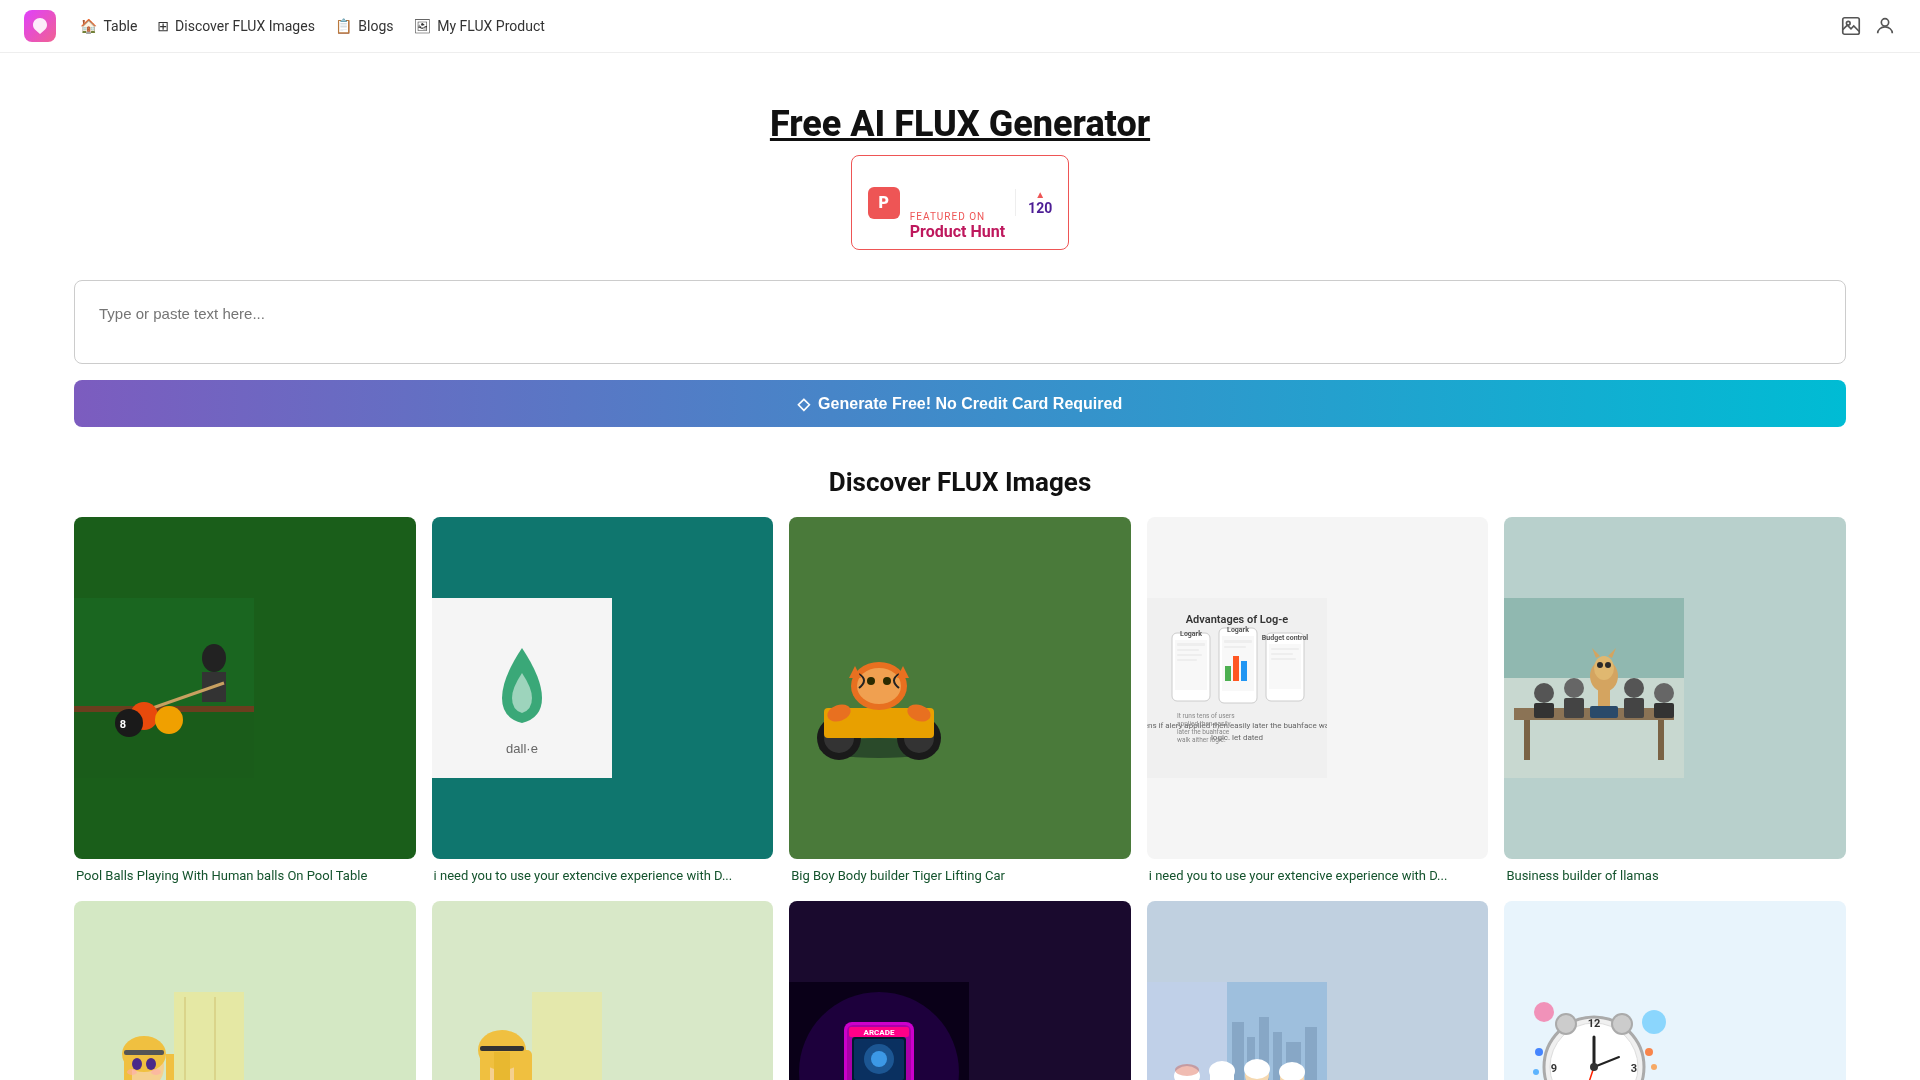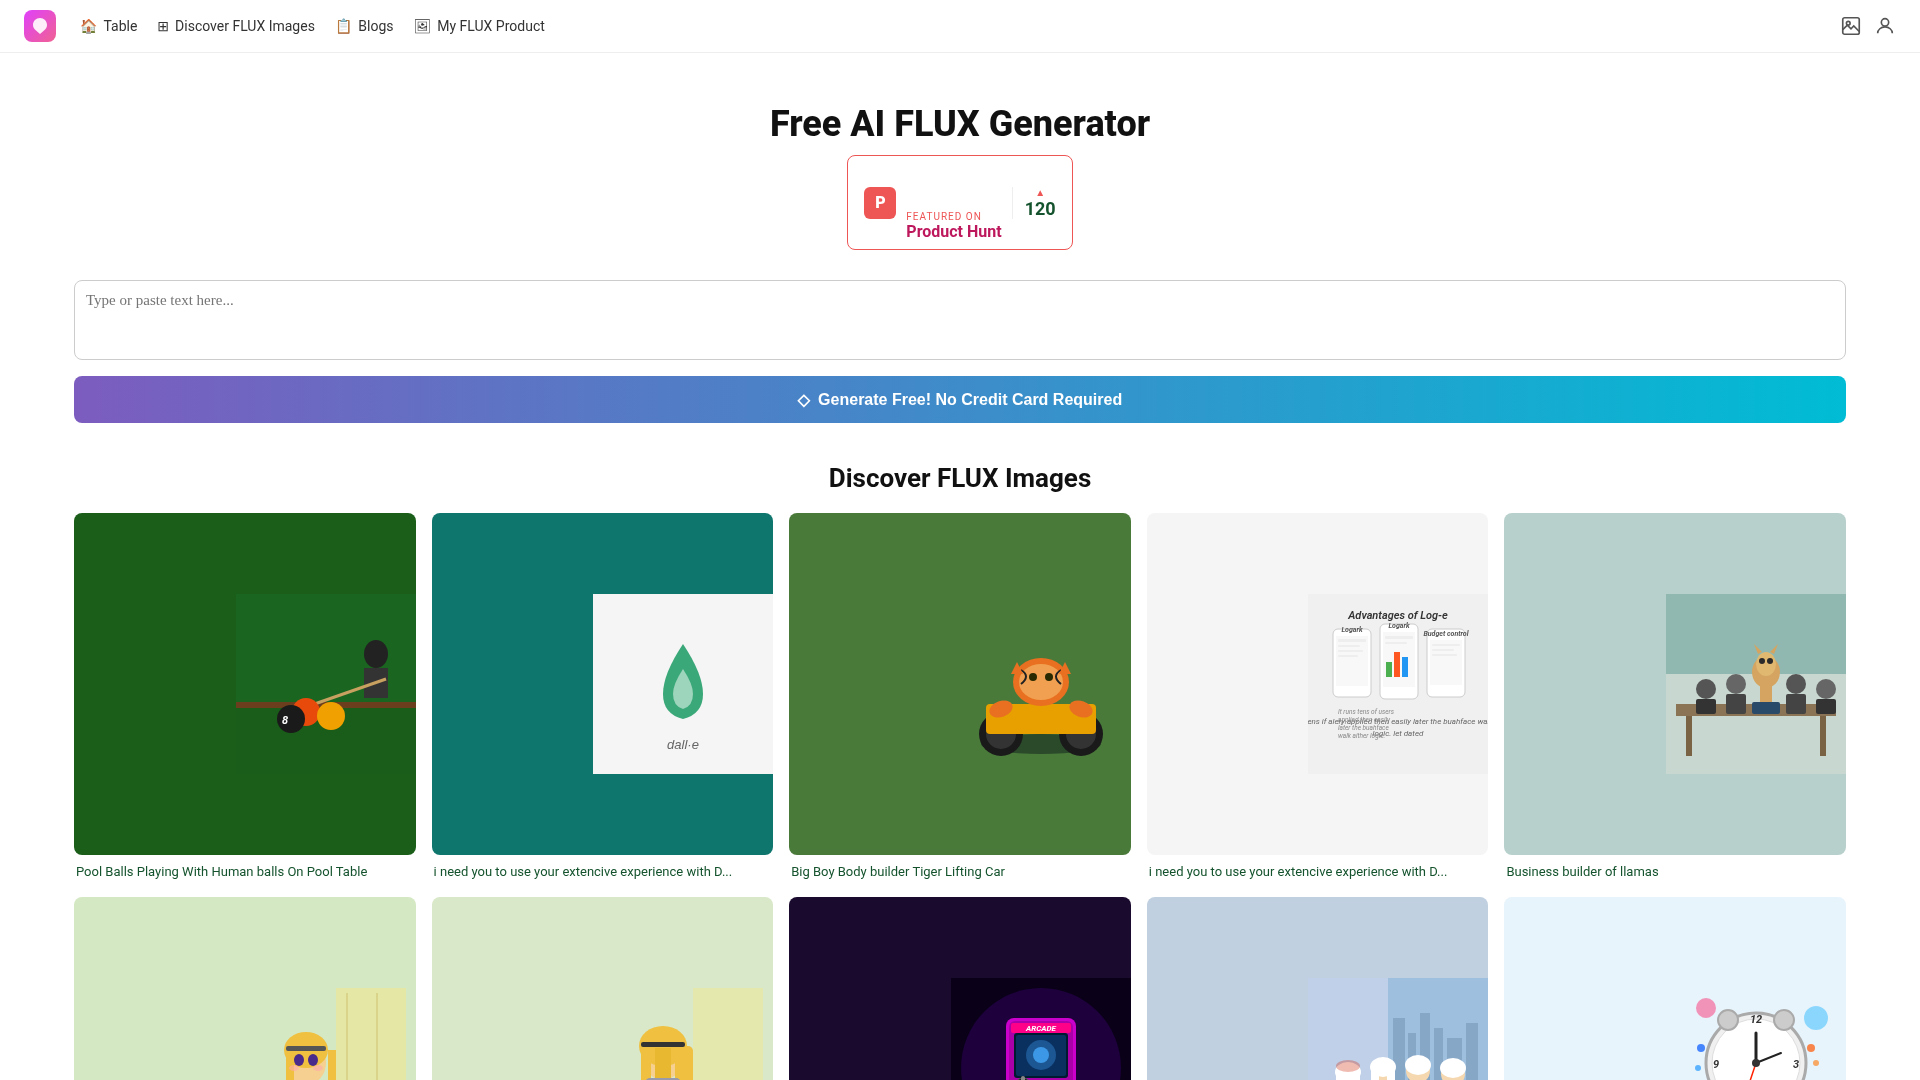--- a/index.html
+++ b/index.html
@@ -21,49 +21,49 @@
       font-size: 14px; color: #333; text-decoration: none; cursor: pointer;
     }
     .nav-icon { font-size: 14px; }
     .nav-right { display: flex; gap: 12px; margin-left: auto; align-items: center; }
     .nav-right-btn {
       background: none; border: none; cursor: pointer; font-size: 20px; color: #555;
       display: flex; align-items: center;
     }
 
     
-    .hero { text-align: center; padding: 50px 20px 30px; }
+    .hero { text-align: center; padding: 50px 20px 30px; text-decoration: underline; }
     .hero h1 { font-size: 36px; font-weight: 800; margin-bottom: 10px; }
     .hero p { font-size: 16px; color: #555; margin-bottom: 20px; }
     .product-hunt-badge {
       display: inline-flex; align-items: center; gap: 10px;
       border: 1.5px solid #e55; border-radius: 8px;
       padding: 8px 16px; cursor: pointer;
     }
     .ph-logo {
       background: #e55; color: #fff; width: 32px; height: 32px;
       border-radius: 6px; display: flex; align-items: center; justify-content: center;
       font-weight: 900; font-size: 16px;
     }
     .ph-text-block { text-align: left; }
     .ph-featured { font-size: 10px; color: #e55; text-transform: uppercase; letter-spacing: 1px; margin-top: 47px; }
     .ph-title { font-size: 16px; font-weight: 700; color: #be185d; }
     .ph-count {
       display: flex; flex-direction: column; align-items: center;
       border-left: 1px solid #eee; padding-left: 12px; font-size: 12px; color: #e55;
     }
-    .ph-count-num { font-size: 18px; font-weight: 700; color: #14532d; }
+    .ph-count-num { font-size: 14px; font-weight: 700; color: #4c1d95; }
 
     
     .generator { padding: 0 74px 30px; }
     .prompt-area {
       width: 100%; border: 1px solid #ccc; border-radius: 8px;
-      padding: 11px; font-size: 15px; color: #999;
+      padding: 24px; font-size: 15px; color: #999;
       min-height: 80px; resize: none; outline: none;
-      font-family: Liberation Serif, serif;
+      font-family: Liberation Sans, sans-serif;
     }
     .generate-btn {
       width: 100%; margin-top: 12px;
       background: linear-gradient(90deg, #7c5cbf, #00bcd4);
       border: none; border-radius: 8px; color: #fff;
       font-size: 16px; font-weight: 600; padding: 14px;
       cursor: pointer; display: flex; align-items: center; justify-content: center; gap: 8px;
     }
 
     
@@ -71,23 +71,22 @@
     .discover h2 { font-size: 26px; font-weight: 700; text-align: center; margin-bottom: 20px; }
     .gallery-grid {
       display: grid; grid-template-columns: repeat(5, 1fr);
       gap: 16px;
     }
     .gallery-item { cursor: pointer; }
     .gallery-caption { font-size: 13px; color: #14532d; margin-top: 8px; line-height: 1.4; padding: 0 2px; }
 
     .img-box {
       width: 100%; aspect-ratio: 1/1; border-radius: 8px;
-      overflow: hidden; display: flex; align-items: center; justify-content: flex-end;
+      overflow: hidden; display: flex; align-items: center; justify-content: flex-start;
       font-size: 40px;
-      font-style: italic;
     }
 
     .gallery-row { margin-top: 16px; }
   </style>
 </head>
 <body>
 
 <nav>
   <div class="nav-logo">
     <svg width="20" height="20" viewBox="0 0 20 20" fill="none">

